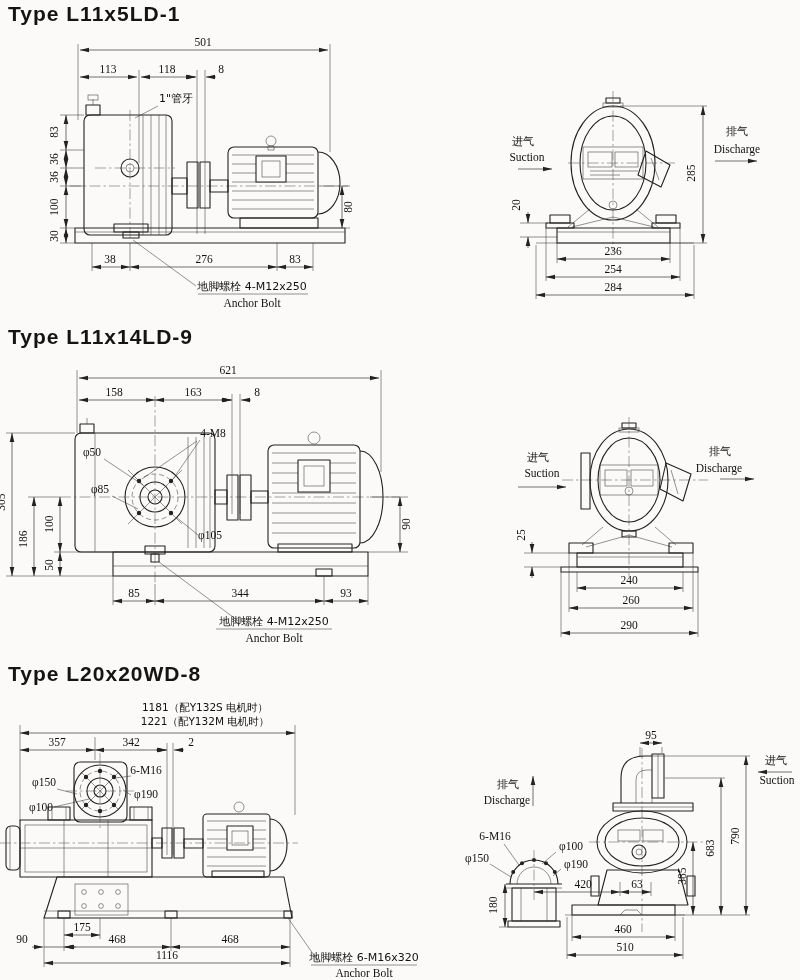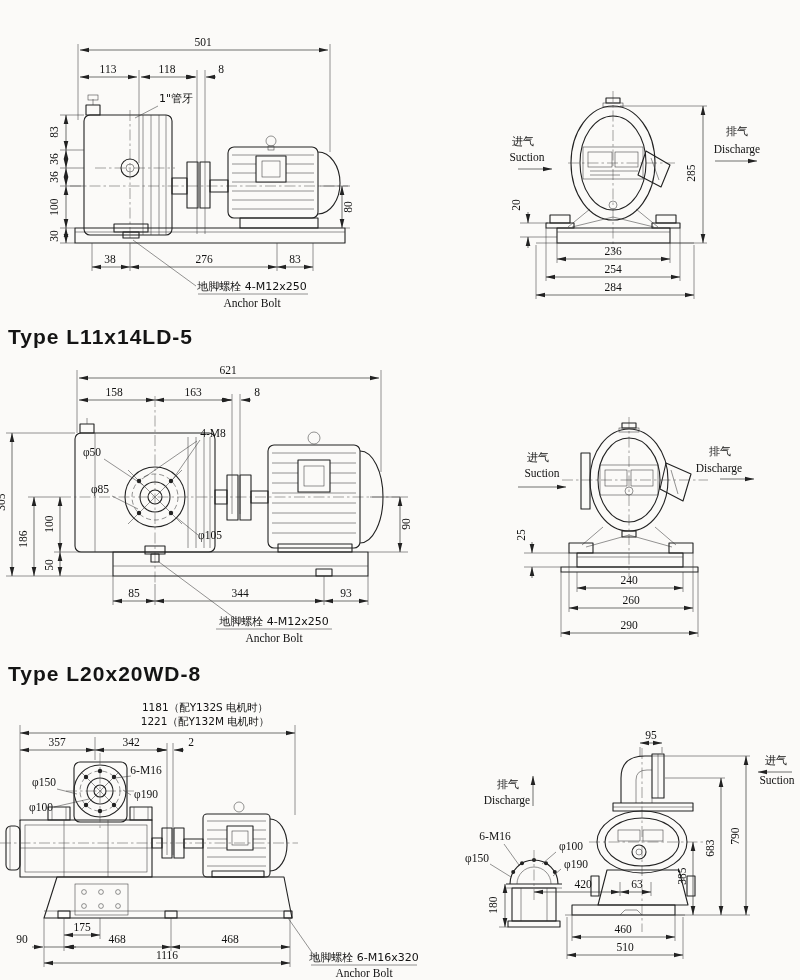--- a/index.html
+++ b/index.html
@@ -17,20 +17,21 @@
   .paper{fill:#fbfaf8;}
   text{fill:#111;font-family:"Liberation Serif",serif;font-size:11.5px;text-anchor:middle;}
   text.zh{font-family:"DejaVu Sans","Liberation Sans",sans-serif;font-size:11px;}
   text.sm{font-size:10.5px;}
 </style>
 </head>
 <body>
 
 <div class="page">
 
+  <div class="ttl" style="left:8px;top:2px">Type L11x5LD-1</div>
 
   <svg style="left:0;top:28px" width="470" height="292" viewBox="0 0 470 292">
     <defs>
       <marker id="m1" markerWidth="12" markerHeight="8" refX="9.3" refY="3" orient="auto-start-reverse" markerUnits="userSpaceOnUse">
         <path d="M0,0.6 L9.5,3 L0,5.4 z" fill="#222"></path>
       </marker>
     </defs>
 
     <g>
       <rect class="ln" x="84" y="87" width="88" height="120" rx="6"></rect>
@@ -196,21 +197,21 @@
         <line class="tn" x1="210" y1="143" x2="210" y2="196"></line>
       <line class="dm" x1="76" y1="192" x2="210" y2="192" marker-start="url(#m2)" marker-end="url(#m2)"></line>
       <text x="143" y="188">254</text>
       <line class="tn" x1="66" y1="160" x2="66" y2="214"></line>
         <line class="tn" x1="224" y1="160" x2="224" y2="214"></line>
       <line class="dm" x1="66" y1="210" x2="224" y2="210" marker-start="url(#m2)" marker-end="url(#m2)"></line>
       <text x="143" y="206">284</text>
     </g>
   </svg>
 
-  <div class="ttl" style="left:8px;top:325px">Type L11x14LD-5</div>
+  <div class="ttl" style="left:8px;top:325px">Type L11x14LD-9</div>
 
   <svg style="left:0;top:352px" width="480" height="300" viewBox="0 0 480 300">
     <defs>
       <marker id="m3" markerWidth="12" markerHeight="8" refX="9.3" refY="3" orient="auto-start-reverse" markerUnits="userSpaceOnUse">
         <path d="M0,0.6 L9.5,3 L0,5.4 z" fill="#222"></path>
       </marker>
     </defs>
     <g>
       <rect class="ln" x="75" y="81" width="140" height="119" rx="6"></rect>
       <line class="tn" x1="95" y1="81" x2="95" y2="200"></line>

